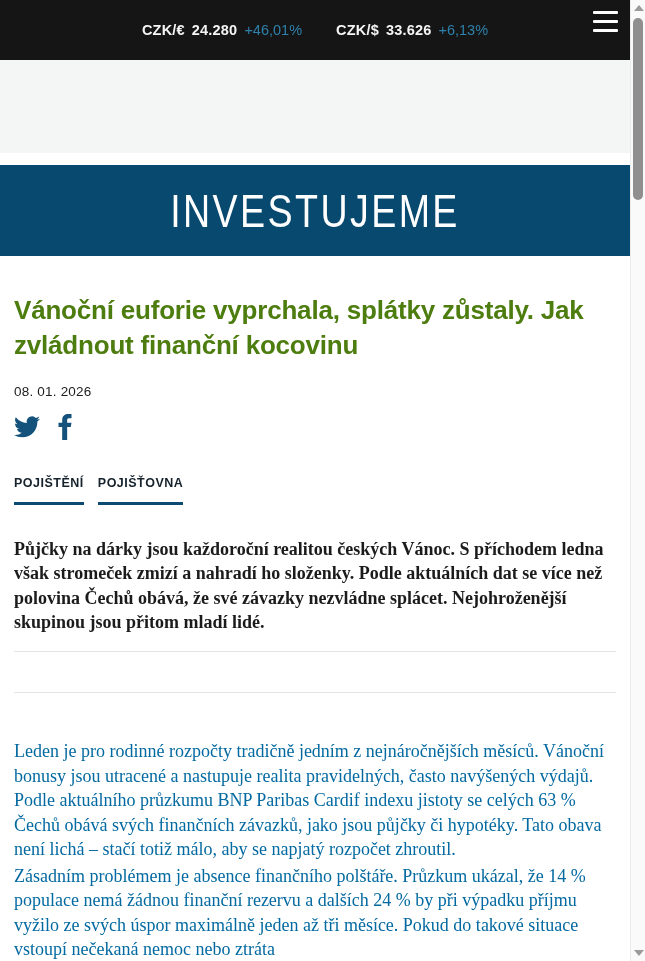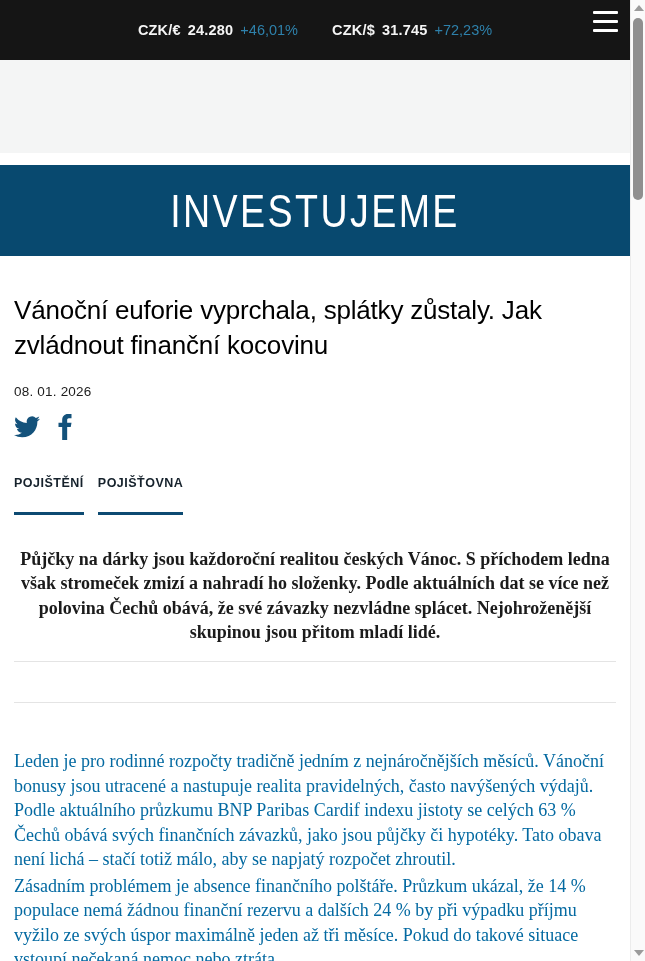--- a/index.html
+++ b/index.html
@@ -42,43 +42,42 @@
     color: #ffffff; font-size: 47px; font-weight: 400;
     letter-spacing: 3px; transform: scaleX(0.80);
     font-family: "Liberation Sans", sans-serif;
     white-space: nowrap;
   }
 
   
   .article { padding: 0 14px 0 14px; }
   .article-title {
     margin-top: 37px;
-    font-size: 26px; line-height: 35px; font-weight: 400;
-    color: #000000; letter-spacing: -0.2px;
+    font-size: 26px; line-height: 35px; font-weight: 700;
+    color: #4d7c0f; letter-spacing: -0.2px;
   }
   .article-date { margin-top: 21px; font-size: 13.5px; color: #1d1d1d; letter-spacing: .2px; }
 
   .social-row { margin-top: 15px; display: flex; align-items: center; gap: 18px; }
   .social-btn { display: inline-flex; cursor: pointer; }
   .social-btn svg { display: block; }
 
   .tags-row { margin-top: 36px; display: flex; gap: 14px; }
   .tag {
     font-size: 12.5px; font-weight: 700; letter-spacing: .5px;
     color: #16222c; text-transform: uppercase;
-    padding-bottom: 22px; border-bottom: 3px solid #0d4a72;
+    padding-bottom: 12px; border-bottom: 3px solid #0d4a72;
     cursor: pointer;
   }
 
   .article-intro {
     margin-top: 32px;
     font-family: "Liberation Serif", serif;
     font-weight: 700; font-size: 18px; line-height: 24.3px;
     color: #1b1b1b;
-    text-align: center;
   }
 
   hr.rule { border: none; border-top: 1px solid #e4e4e4; }
   .rule-1 { margin-top: 17px; }
   .rule-2 { margin-top: 40px; }
 
   .article-body p {
     font-family: "Liberation Serif", serif;
     font-size: 18px; line-height: 24.5px; color: #0369a1;
   }
@@ -110,22 +109,22 @@
 
   <header class="topbar">
     <div class="ticker-group">
       <div class="ticker">
         <span class="pair">CZK/€</span>
         <span class="value">24.280</span>
         <span class="change">+46,01%</span>
       </div>
       <div class="ticker">
         <span class="pair">CZK/$</span>
-        <span class="value">31.745</span>
-        <span class="change">+72,23%</span>
+        <span class="value">33.626</span>
+        <span class="change">+6,13%</span>
       </div>
     </div>
     <div class="hamburger">
       <span></span>
         <span></span>
         <span></span>
     </div>
   </header>
 
   <div class="spacer-band"></div>

